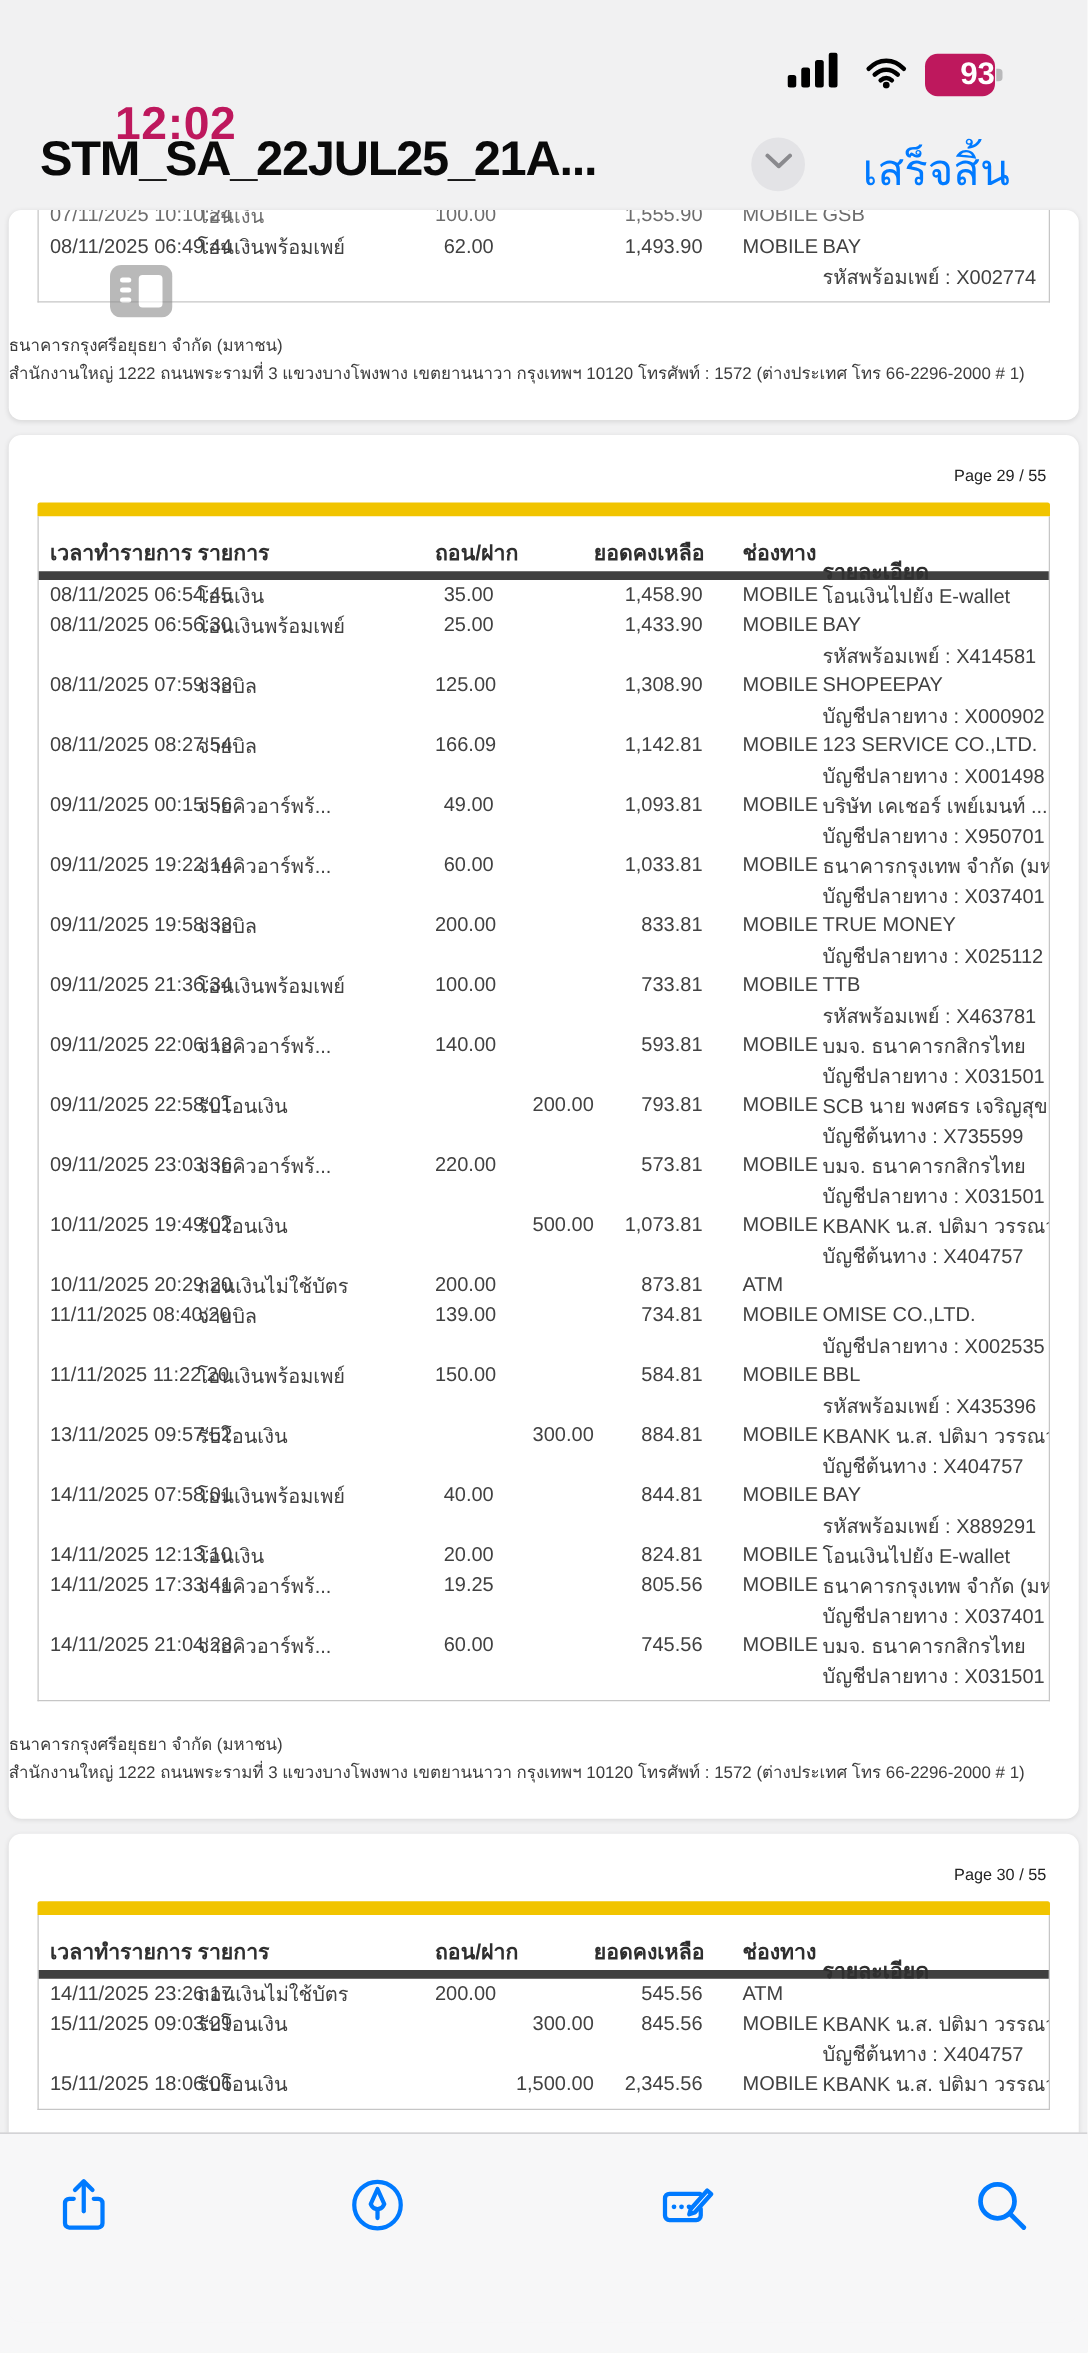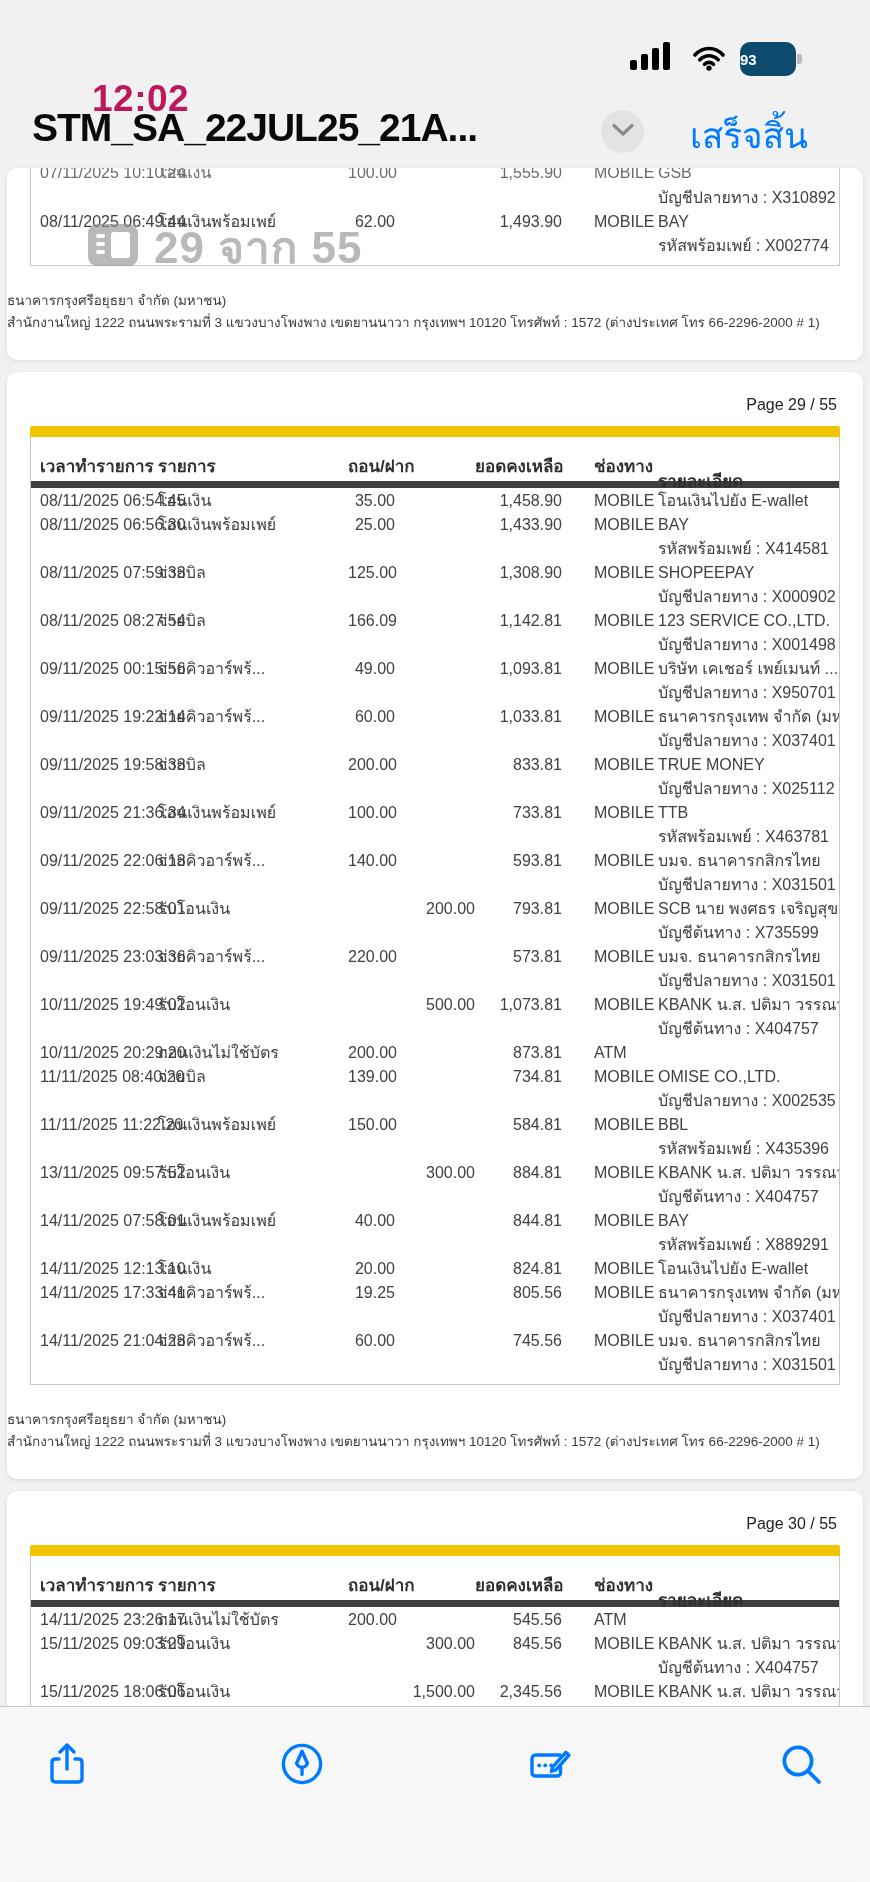--- a/index.html
+++ b/index.html
@@ -7,33 +7,33 @@
     width:870px;height:1882px;position:relative;overflow:hidden;
     background:#f1f1f2;
     font-family:"Liberation Sans","DejaVu Sans",sans-serif;
     -webkit-font-smoothing:antialiased;
   }
   
   .status-bar{position:absolute;left:0;top:0;width:870px;height:100px;}
   .sb-time{position:absolute;left:92px;top:34px;font-size:37px;font-weight:700;color:#be185d;letter-spacing:0.5px;margin-top:44px;}
   .sb-icons{position:absolute;right:64px;top:42px;display:flex;align-items:center;gap:13px;}
   .batt{position:relative;width:66px;height:34px;}
-  .batt-pill{position:absolute;left:0;top:0;width:56px;height:34px;background:#0c4a6e;border-radius:10px;
-    display:flex;align-items:center;justify-content:flex-start;color:#fff;font-size:15px;font-weight:700;}
+  .batt-pill{position:absolute;left:0;top:0;width:56px;height:34px;background:#be185d;border-radius:10px;
+    display:flex;align-items:center;justify-content:flex-end;color:#fff;font-size:25px;font-weight:700;}
   .batt-tip{position:absolute;right:4px;top:12px;width:5px;height:10px;background:#b9b9bb;border-radius:0 3px 3px 0;}
   
   .nav-bar{position:absolute;left:0;top:100px;width:870px;height:68px;}
   .nav-title{position:absolute;left:32px;top:6px;font-size:39px;font-weight:700;color:#0a0a0a;letter-spacing:-1px;white-space:nowrap;max-width:575px;overflow:hidden;}
   .nav-chevron{position:absolute;left:601px;top:10px;width:43px;height:43px;border-radius:50%;background:#e3e3e6;
     display:flex;align-items:center;justify-content:center;cursor:pointer;}
   .nav-done{position:absolute;left:690px;top:8px;font-size:35px;font-weight:500;color:#007AFF;cursor:pointer;}
   
   .doc-scroll{position:absolute;left:0;top:168px;width:870px;height:1714px;}
   .page-card{margin:0 7px 12px 7px;background:#fff;border-radius:10px;box-shadow:0 1px 4px rgba(0,0,0,0.10);position:relative;}
-  .page-label{text-align:right;padding:24px 26px 0 12px;font-size:16px;color:#222;height:18px;line-height:18px;}
+  .page-label{text-align:right;padding:24px 26px 0 12px;font-size:13px;color:#222;height:18px;line-height:18px;}
   .tablewrap{margin:0 23px;}
   .ybar{height:11px;background:#F1C400;margin-top:12px;border-radius:2px 2px 0 0;}
   .tbox{border:1px solid #c6c6c6;border-top:none;padding-bottom:8px;}
   .tbox.noheader{padding-top:0;}
   .thead{display:grid;grid-template-columns:118px 190px 127px 87px 90px 1fr;height:44px;align-items:center;
     padding-left:9px;font-size:17px;font-weight:700;color:#2f2f2f;border-bottom:7px solid #404040;white-space:nowrap;}
   .thead .h-bal{text-align:right;}
   .thead .h-ch{padding-left:32px;}
   .thead .h-det{padding-left:6px;margin-top:30px;}
   .trow{display:grid;grid-template-columns:118px 190px 47px 80px 87px 90px 1fr;height:24px;align-items:center;
@@ -109,29 +109,20 @@
               <span class="c-time">07/11/2025 10:10:24</span>
               <span class="c-desc">โอนเงิน</span>
               <span class="c-w">100.00</span>
               <span class="c-dep"></span>
               <span class="c-bal">1,555.90</span>
               <span class="c-ch">MOBILE</span>
               <span class="c-det">GSB</span>
             </div>
           </div>
           <div class="trow">
-            <span class="c-time"></span>
-            <span class="c-desc"></span>
-            <span class="c-w"></span>
-            <span class="c-dep"></span>
-            <span class="c-bal"></span>
-            <span class="c-ch"></span>
-            <span class="c-det">บัญชีปลายทาง : X310892</span>
-          </div>
-          <div class="trow">
             <span class="c-time">08/11/2025 06:49:44</span>
             <span class="c-desc">โอนเงินพร้อมเพย์</span>
             <span class="c-w">62.00</span>
             <span class="c-dep"></span>
             <span class="c-bal">1,493.90</span>
             <span class="c-ch">MOBILE</span>
             <span class="c-det">BAY</span>
           </div>
           <div class="trow">
             <span class="c-time"></span>
@@ -559,21 +550,20 @@
 <div class="page-overlay">
   <span>
     <svg width="50" height="42" viewBox="0 0 50 42">
       <rect x="0" y="0" width="50" height="42" rx="9" fill="#8f8f8f"></rect>
       <rect x="8" y="10" width="9" height="4" rx="2" fill="#fff"></rect>
       <rect x="8" y="18" width="9" height="4" rx="2" fill="#fff"></rect>
       <rect x="8" y="26" width="9" height="4" rx="2" fill="#fff"></rect>
       <rect x="23" y="8" width="19" height="26" rx="3" fill="#fff"></rect>
     </svg>
   </span>
-  <span class="txt">29 จาก 55</span>
 </div>
 
 <div class="toolbar">
   <div class="tb-btn tb-share">
     <span>
       <svg viewBox="0 0 24 24" fill="none" stroke="#007AFF" stroke-width="1.7" stroke-linecap="round" stroke-linejoin="round">
         <path d="M8 9.5 H6.2 C5.2 9.5 4.5 10.2 4.5 11.2 V19.3 C4.5 20.3 5.2 21 6.2 21 H17.8 C18.8 21 19.5 20.3 19.5 19.3 V11.2 C19.5 10.2 18.8 9.5 17.8 9.5 H16"></path>
         <path d="M12 14.5 V2.8"></path>
         <path d="M8.5 6 L12 2.5 L15.5 6"></path>
       </svg>

